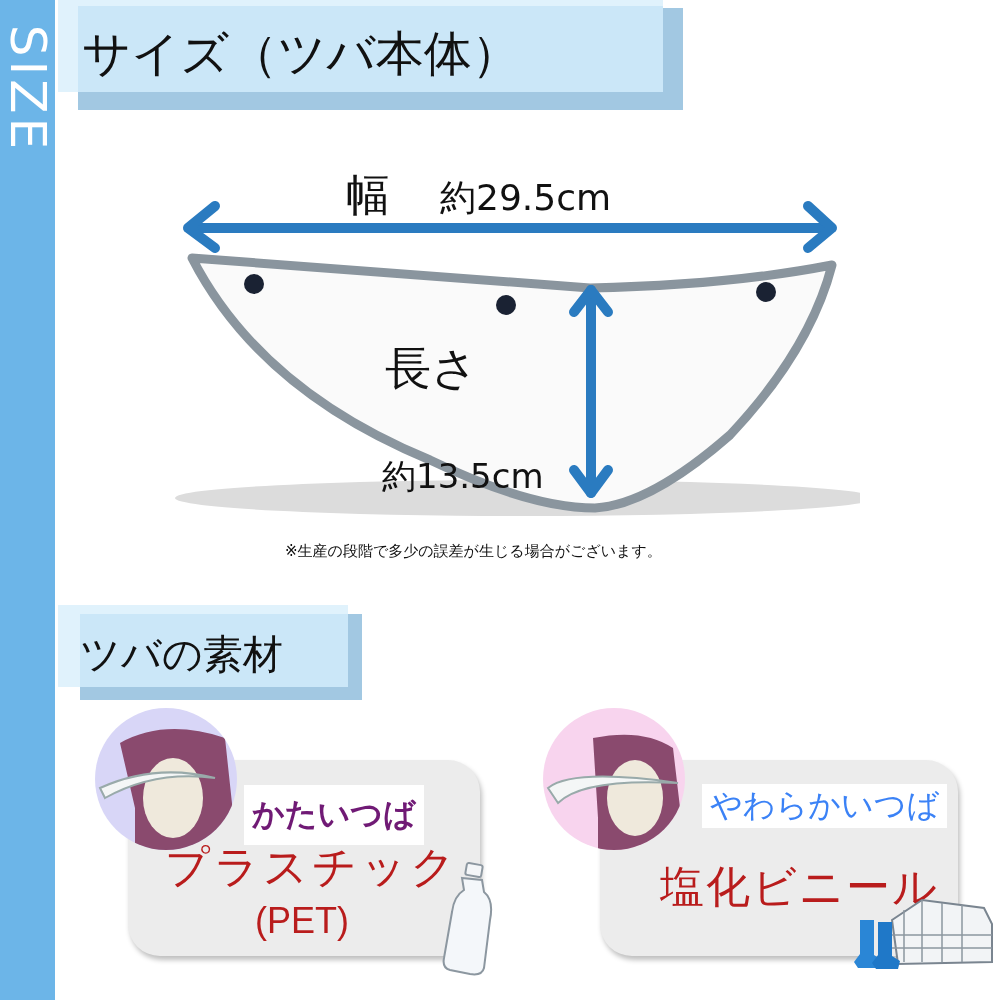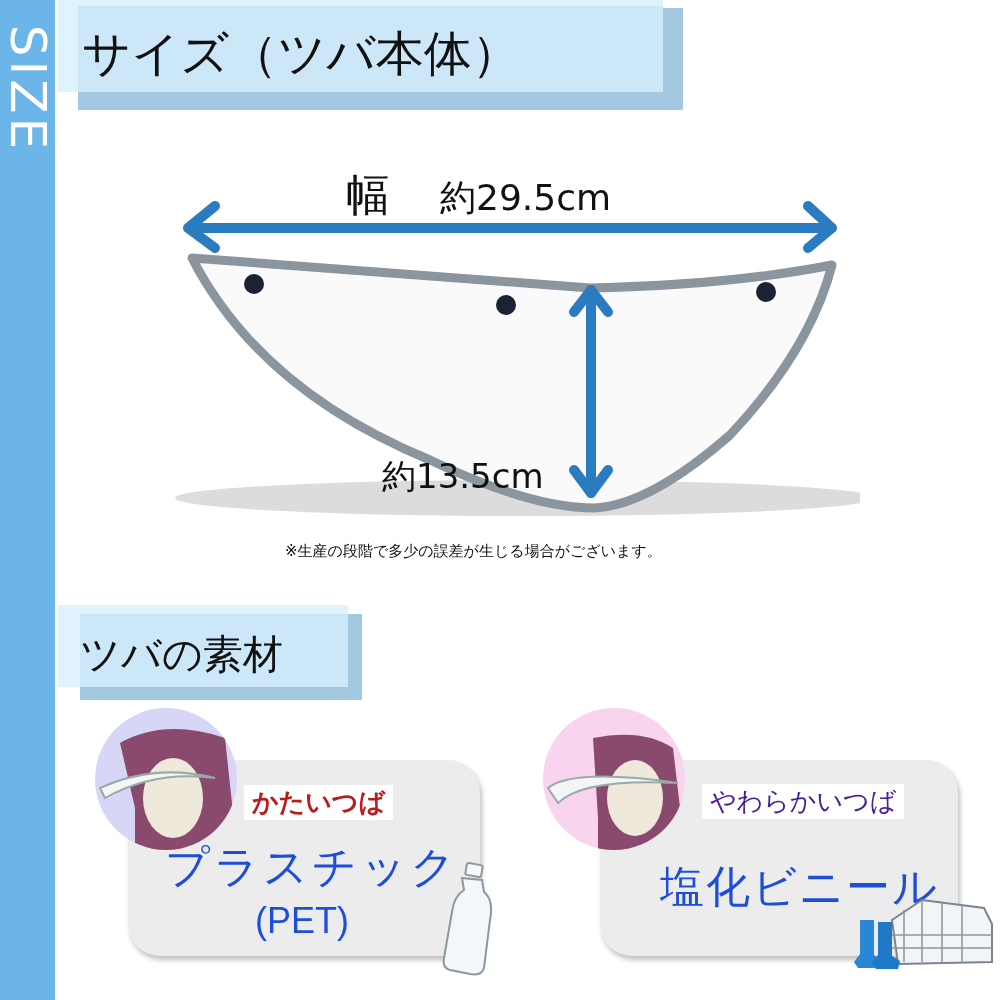--- a/index.html
+++ b/index.html
@@ -17,21 +17,21 @@
   .h-text { position:absolute; color:#111; white-space:nowrap; }
 
   .visor-wrap { position:absolute; left:170px; top:160px; width:690px; height:370px; }
   .dim-label { position:absolute; color:#111; white-space:nowrap; }
   .note { position:absolute; left:278px; top:540px; font-size:15px; line-height:22px; color:#111;margin-left:7px; }
 
   .card { position:absolute; background:#ececec; border-radius:32px;
           box-shadow:2px 4px 5px rgba(0,0,0,0.25); }
   .circle { position:absolute; border-radius:50%; overflow:hidden; }
   .badge { position:absolute; background:#ffffff; white-space:nowrap; font-weight:bold; }
-  .mat-name { position:absolute; white-space:nowrap; color:#1d4ed8; }
+  .mat-name { position:absolute; white-space:nowrap; color:#b91c1c; }
 </style>
 </head>
 <body>
 
 <div class="side-bar"></div>
 <div class="side-label">
   <span>SIZE</span>
 </div>
 
 <div class="h-box" style="left:58px;top:0;width:630px;height:112px;padding-left:28px;">
@@ -52,20 +52,21 @@
     <line x1="20" y1="68" x2="660" y2="68" stroke="#2a7bc0" stroke-width="10" stroke-linecap="round"></line>
     <polyline points="45,46 18,68 45,88" fill="none" stroke="#2a7bc0" stroke-width="10" stroke-linecap="round" stroke-linejoin="round"></polyline>
     <polyline points="638,46 662,68 638,88" fill="none" stroke="#2a7bc0" stroke-width="10" stroke-linecap="round" stroke-linejoin="round"></polyline>
 
     <line x1="421" y1="130" x2="421" y2="333" stroke="#2a7bc0" stroke-width="10" stroke-linecap="round"></line>
     <polyline points="404,152 421,130 438,152" fill="none" stroke="#2a7bc0" stroke-width="10" stroke-linecap="round" stroke-linejoin="round"></polyline>
     <polyline points="404,310 421,333 438,310" fill="none" stroke="#2a7bc0" stroke-width="10" stroke-linecap="round" stroke-linejoin="round"></polyline>
   </svg>
   <div class="dim-label" style="left:176px;top:6px;font-size:44px;">幅</div>
   <div class="dim-label" style="left:270px;top:14px;font-size:36px;">約29.5cm</div>
+  <div class="dim-label" style="left:215px;top:178px;font-size:46px;">長さ</div>
   <div class="dim-label" style="left:212px;top:258px;font-size:34px;margin-top:36px;">約13.5cm</div>
 </div>
 
 <div class="note">
   <div>※生産の段階で多少の誤差が生じる場合がございます。</div>
 </div>
 
 <div class="h-box" style="left:58px;top:605px;width:310px;height:112px;">
   <div class="h-shadow" style="left:22px;top:9px;width:282px;height:86px;"></div>
   <div class="h-back" style="left:0;top:0;width:290px;height:82px;"></div>
@@ -74,36 +75,36 @@
 </div>
 
 <div class="card" style="left:128px;top:760px;width:352px;height:196px;"></div>
 <div class="circle" style="left:95px;top:708px;width:142px;height:142px;background:#d8d6f7;">
   <svg width="142" height="142" viewBox="0 0 142 142">
     <path d="M25 35 Q 70 10 130 30 L 142 142 L 40 142 L 40 100 Z" fill="#8a4a6e"></path>
     <ellipse cx="78" cy="90" rx="30" ry="40" fill="#efe9dc"></ellipse>
     <path d="M5 80 Q 60 55 120 70 Q 60 62 10 90 Z" fill="#f4f6f6" stroke="#9aa" stroke-width="2"></path>
   </svg>
 </div>
-<div class="badge" style="left:244px;top:785px;padding:0 8px;font-size:26px;color:#b91c1c;">かたいつば</div>
+<div class="badge" style="left:244px;top:785px;padding:8px 8px;font-size:32px;color:#701a75;">かたいつば</div>
 <div class="mat-name" style="left:165px;top:838px;font-size:44px;letter-spacing:4px;">プラスチック</div>
 <div class="mat-name" style="left:255px;top:900px;font-size:36px;font-family:'Liberation Sans', sans-serif;">(PET)</div>
 <svg style="position:absolute;left:440px;top:860px;" width="55" height="120" viewBox="0 0 55 120">
   <rect x="26" y="4" width="16" height="12" rx="2" fill="#f4f6f8" stroke="#8c97a0" stroke-width="2" transform="rotate(10 34 10)"></rect>
   <path d="M22 18 L 42 20 L 44 32 Q 54 40 50 60 L 44 108 Q 42 116 30 114 L 10 110 Q 2 108 4 98 L 12 52 Q 14 36 24 30 Z" fill="#f4f7fa" stroke="#8c97a0" stroke-width="2"></path>
 </svg>
 
 <div class="card" style="left:600px;top:760px;width:358px;height:196px;"></div>
 <div class="circle" style="left:543px;top:708px;width:142px;height:142px;background:#f8d4ee;">
   <svg width="142" height="142" viewBox="0 0 142 142">
     <path d="M50 30 Q 100 20 130 40 L 142 142 L 55 142 L 55 110 Z" fill="#8a4a6e"></path>
     <ellipse cx="92" cy="90" rx="28" ry="38" fill="#efe9dc"></ellipse>
     <path d="M5 80 Q 30 60 135 75 Q 40 70 15 95 Z" fill="#f4f6f6" stroke="#9aa" stroke-width="2"></path>
   </svg>
 </div>
-<div class="badge" style="left:702px;top:784px;padding:0 8px;font-size:26px;color:#4c1d95;font-weight:normal;">やわらかいつば</div>
+<div class="badge" style="left:702px;top:784px;padding:0 8px;font-size:32px;color:#3b82f6;font-weight:normal;">やわらかいつば</div>
 <div class="mat-name" style="left:660px;top:858px;font-size:44px;letter-spacing:2px;">塩化ビニール</div>
 <svg style="position:absolute;left:852px;top:890px;" width="146" height="80" viewBox="0 0 146 80">
   <path d="M40 30 L 70 10 L 132 18 L 140 34 L 140 72 L 46 74 Z" fill="#f2f4f6" stroke="#7a8590" stroke-width="2"></path>
   <path d="M52 20 L 52 72 M 70 10 L 70 72 M 90 13 L 90 72 M 110 15 L 110 72 M 40 45 L 140 45 M 40 58 L 140 58" stroke="#8c97a0" stroke-width="1.5"></path>
   <path d="M8 30 L 22 30 L 22 65 L 30 70 L 28 78 L 6 78 L 2 72 L 8 64 Z" fill="#2a86d6"></path>
   <path d="M26 32 L 40 32 L 40 66 L 48 71 L 46 79 L 24 79 L 20 73 L 26 65 Z" fill="#1f78c8"></path>
 </svg>
 
 </body></html>

